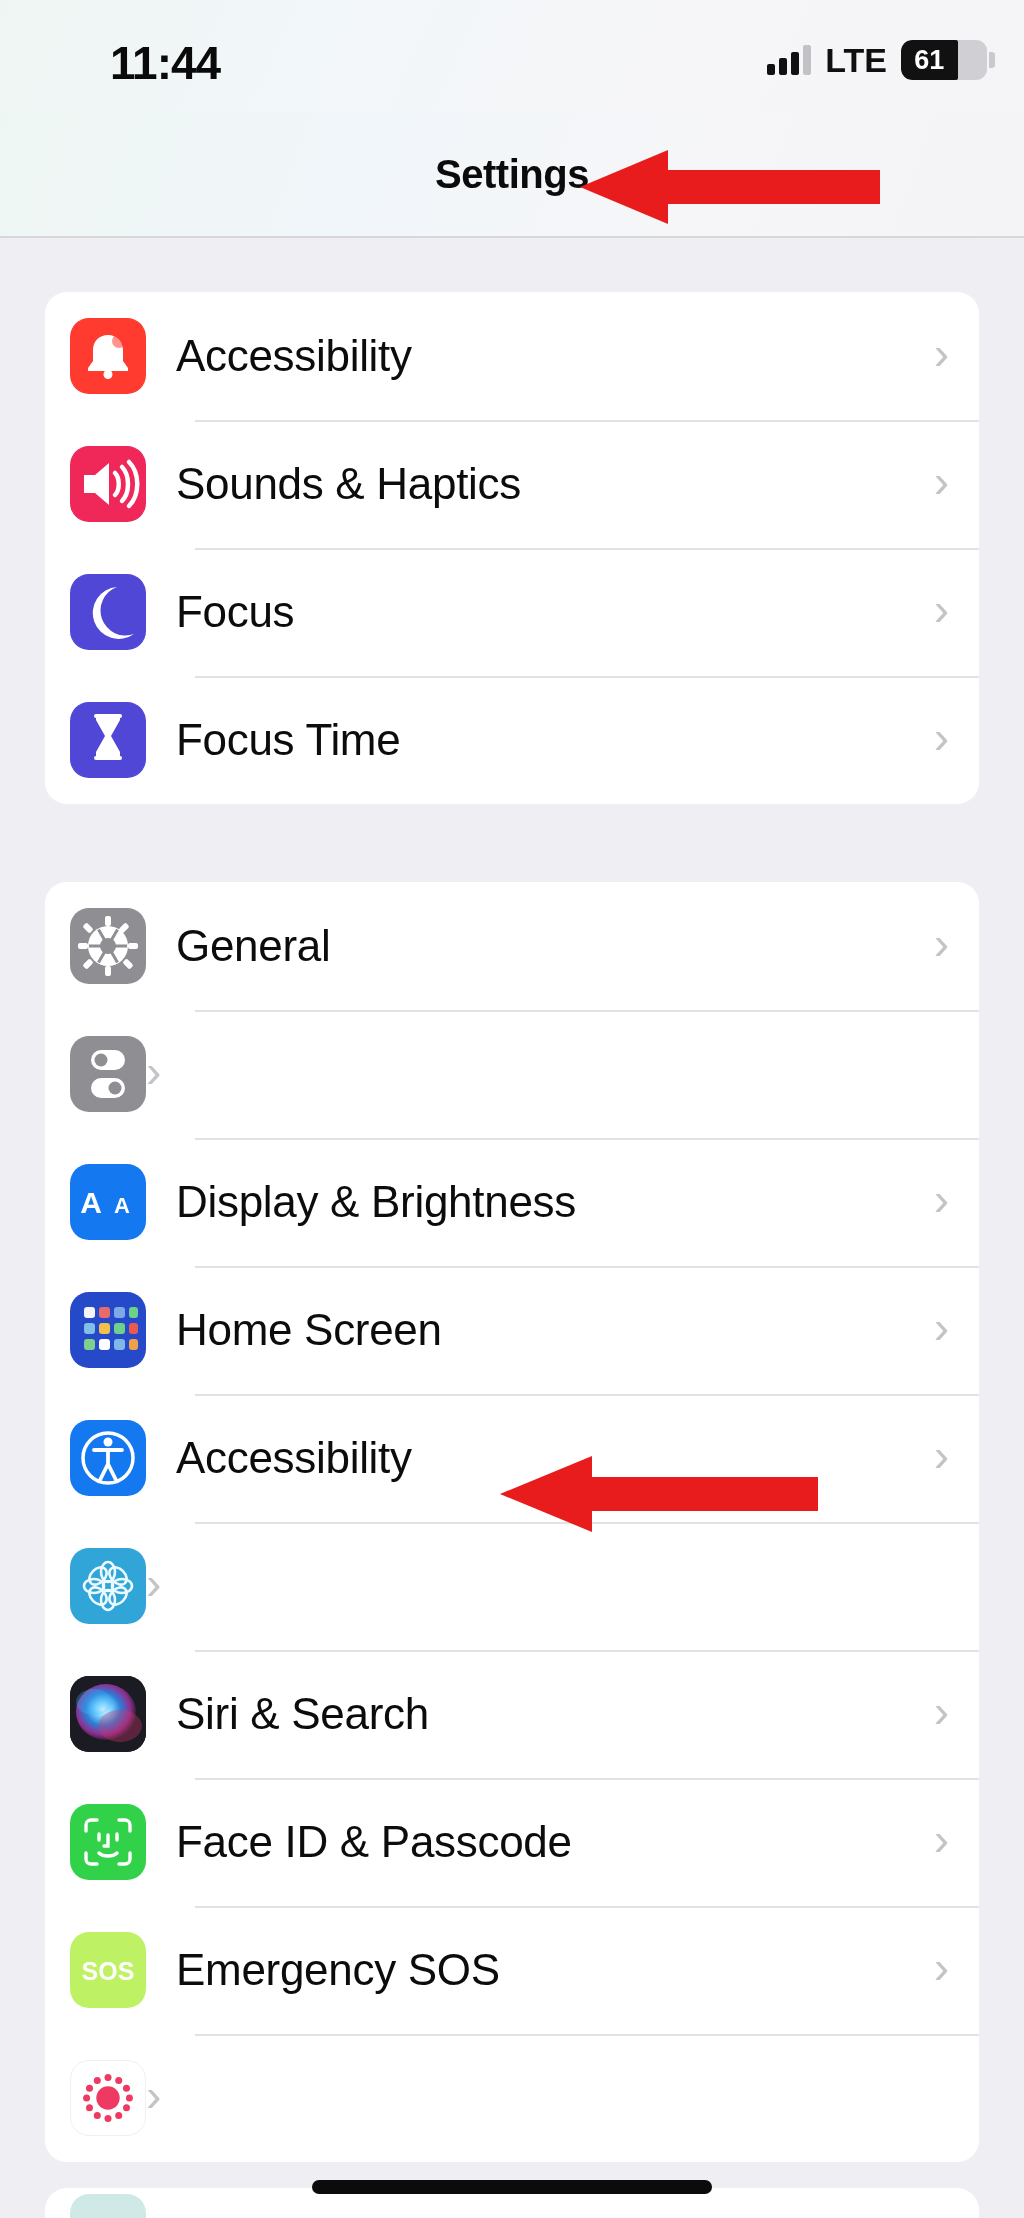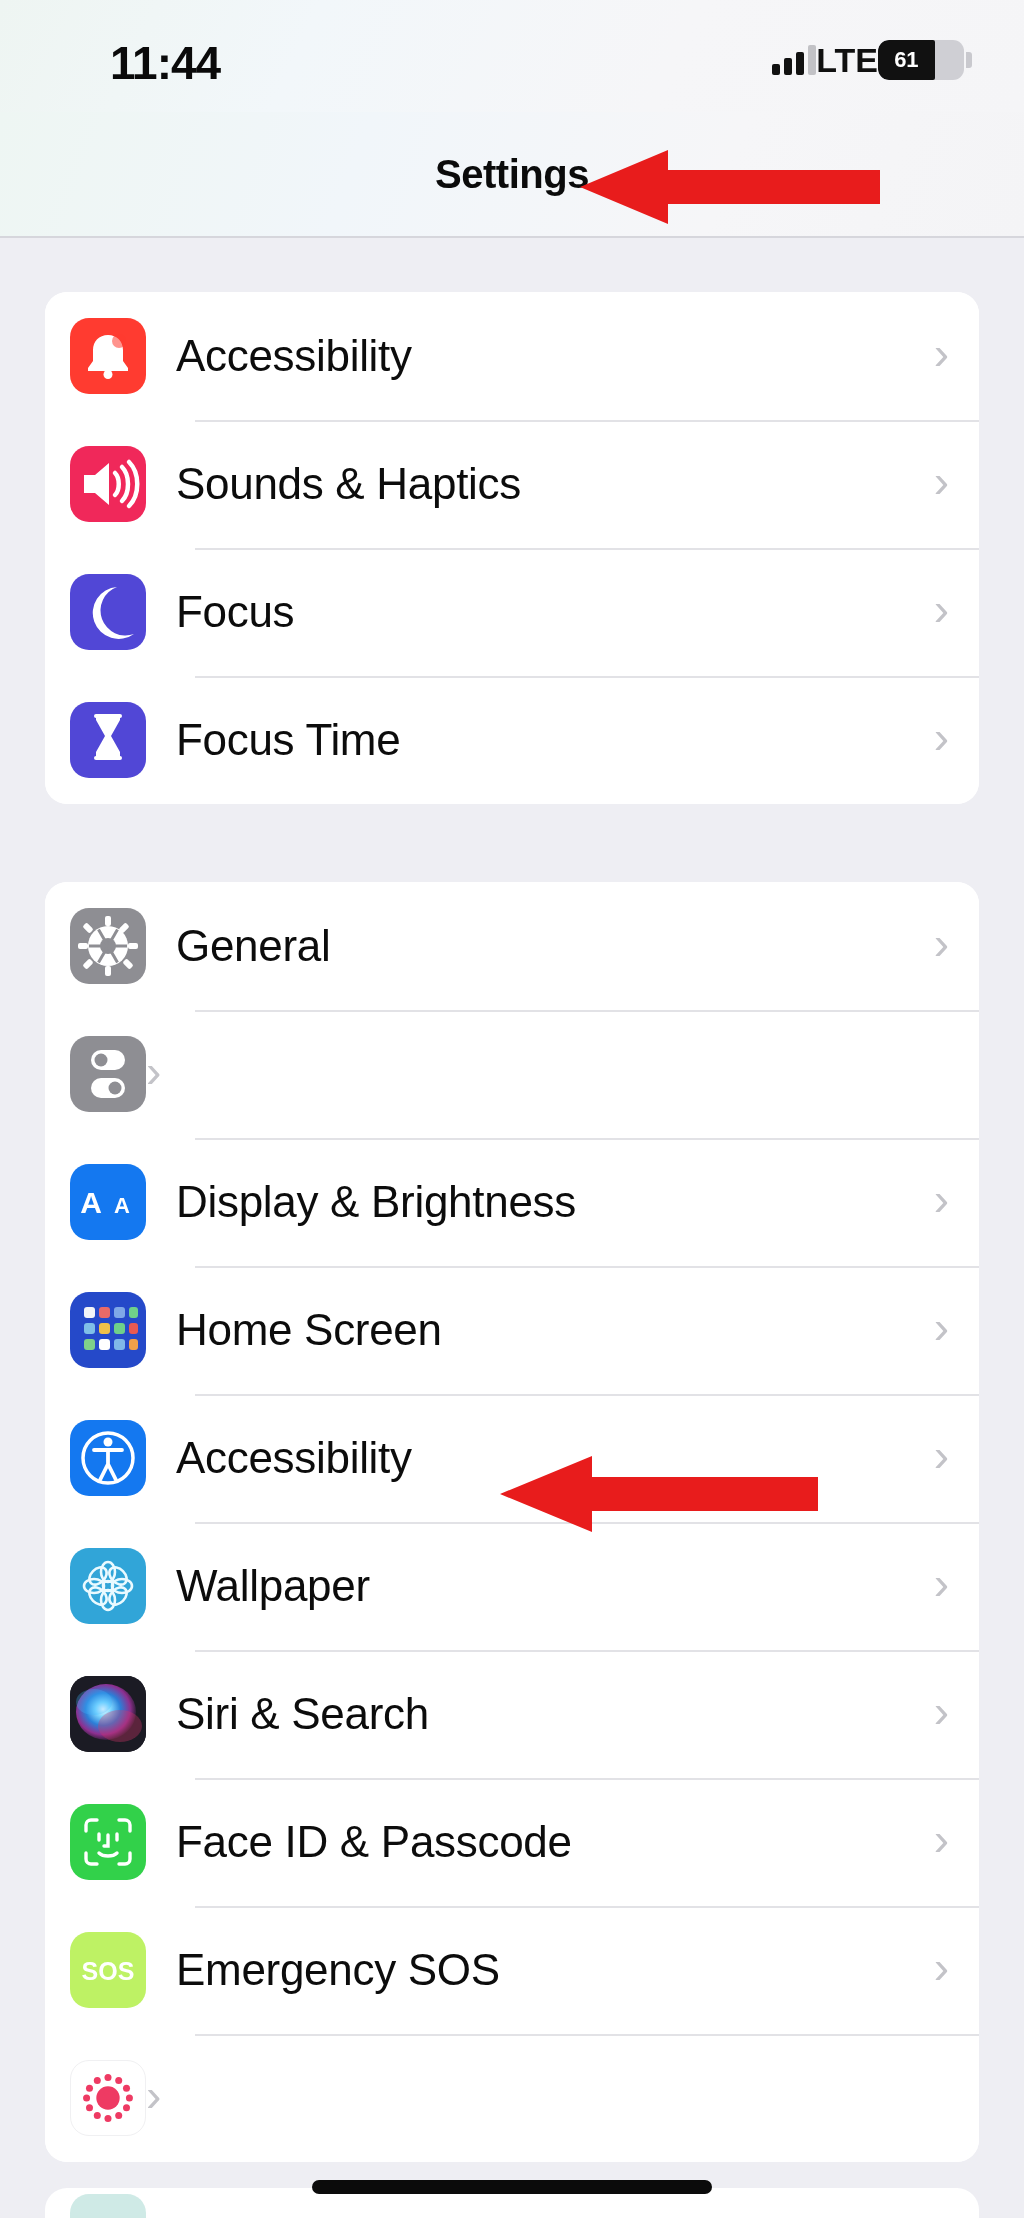--- a/index.html
+++ b/index.html
@@ -15,42 +15,42 @@
   .statusbar{
     position:absolute; left:0; top:0; width:1024px; height:112px;
     background:linear-gradient(115deg,#eef5f2 0%,#f2f7fa 30%,#f6f6f8 65%,#f5f5f7 100%);
   }
   .sb-time{
     position:absolute; left:110px; top:36px;
     font-size:46px; font-weight:bold; color:#0a0a0a;
     letter-spacing:-1px;
   }
   .sb-right{
-    position:absolute; right:52px; top:40px;
-    display:flex; align-items:center; 
+    position:absolute; right:29px; top:40px;
+    display:flex; align-items:center; gap:14px;
   }
   .signal{ display:flex; align-items:flex-end; gap:4px; height:30px; }
   .signal i{ display:block; width:8px; border-radius:2px; background:#111; }
   .signal i:nth-child(1){ height:11px; }
   .signal i:nth-child(2){ height:17px; }
   .signal i:nth-child(3){ height:23px; }
   .signal i:nth-child(4){ height:30px; background:#c2c2c6; }
   .lte{ font-size:34px; font-weight:bold; color:#101010; letter-spacing:0px; }
   .battery{
     position:relative; width:86px; height:40px;
     border-radius:11px; background:#cfcfd4; overflow:hidden;
   }
   .battery .fill{
     position:absolute; left:0; top:0; height:100%; width:66%;
     background:#111; border-radius:11px 2px 2px 11px;
   }
   .battery .pct{
     position:absolute; left:0; top:0; width:66%; height:100%;
     display:flex; align-items:center; justify-content:center;
-    font-size:22px; font-weight:bold; color:#fff;
+    font-size:27px; font-weight:bold; color:#fff;
   }
   .batt-cap{
     width:6px; height:16px; background:#c9c9ce; border-radius:0 3px 3px 0;
     margin-left:2px;
   }
 
   
   .navbar{
     position:absolute; left:0; top:112px; width:1024px; height:126px;
     background:linear-gradient(110deg,#eef6f3 0%,#f1f6fa 35%,#f6f6f8 70%,#f4f4f6 100%);
@@ -307,21 +307,20 @@
               <ellipse cx="24" cy="38" rx="10" ry="7"></ellipse>
               <ellipse cx="52" cy="38" rx="10" ry="7"></ellipse>
               <ellipse cx="28" cy="28" rx="7" ry="10" transform="rotate(45 28 28)"></ellipse>
               <ellipse cx="48" cy="48" rx="7" ry="10" transform="rotate(45 48 48)"></ellipse>
               <ellipse cx="48" cy="28" rx="7" ry="10" transform="rotate(-45 48 28)"></ellipse>
               <ellipse cx="28" cy="48" rx="7" ry="10" transform="rotate(-45 28 48)"></ellipse>
             </g>
           </g>
         </svg>
       </span>
-      <span class="label">Wallpaper</span>
       <span class="chev">›</span>
     </div>
 
     <div class="row">
       <span class="ic" style="background:#1b1b24;">
         <svg width="76" height="76" viewBox="0 0 76 76">
           <defs>
             <radialGradient id="siriG" cx="45%" cy="45%" r="58%">
               <stop offset="0%" stop-color="#ffffff"></stop>
               <stop offset="22%" stop-color="#7fd8ff"></stop>

